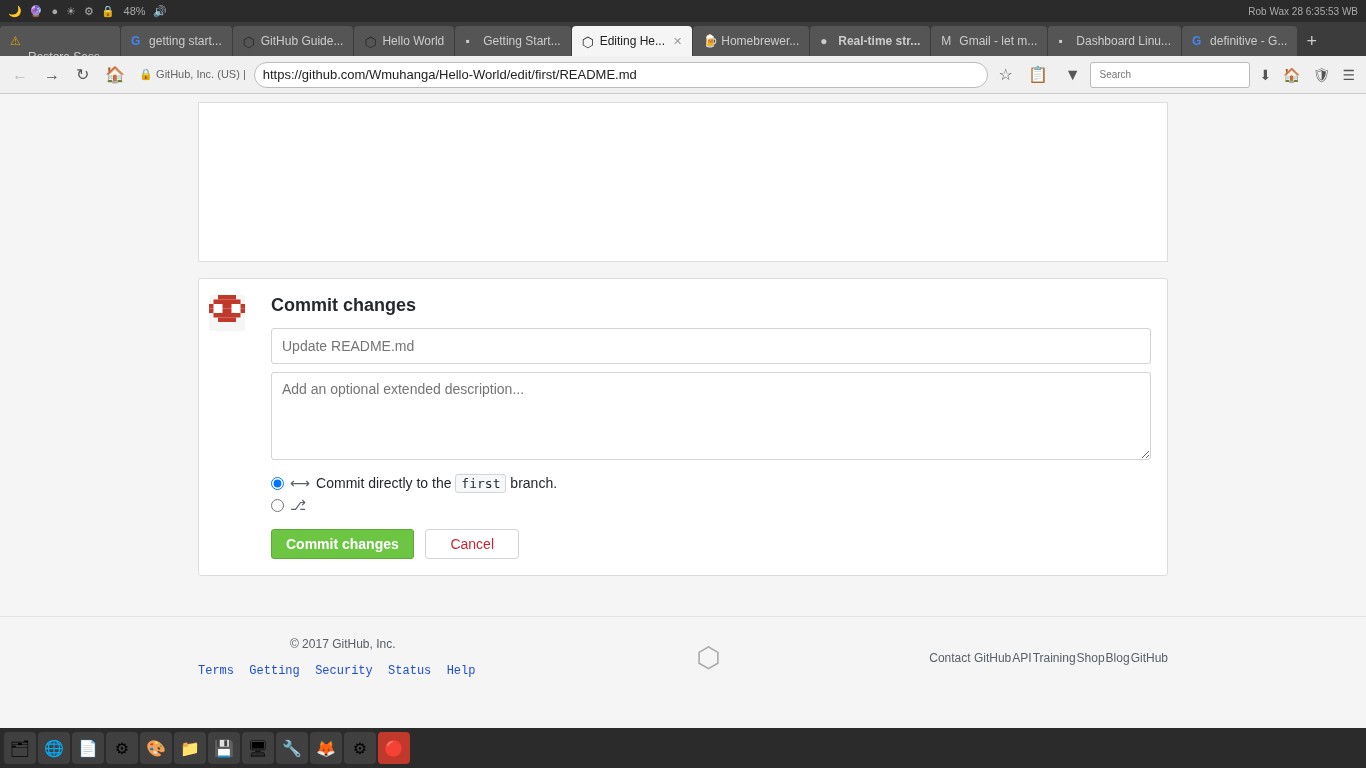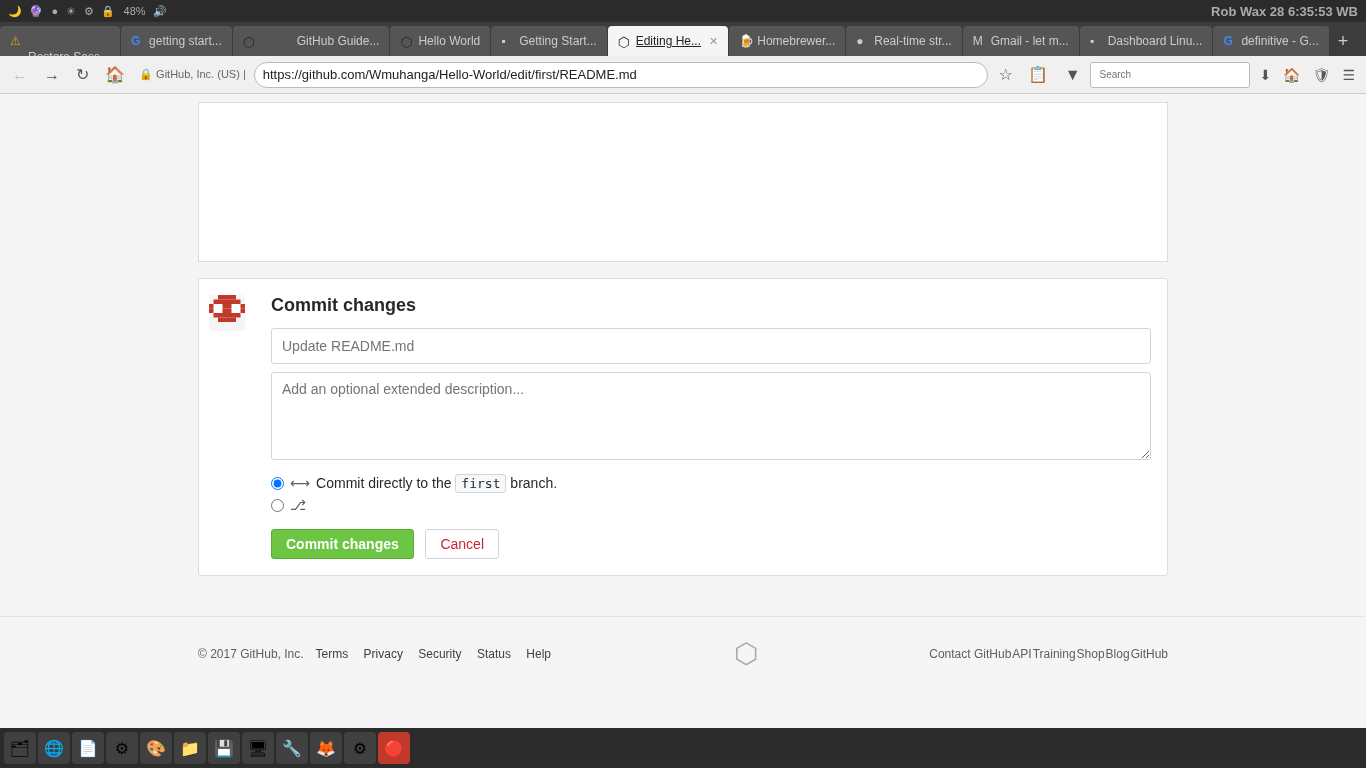--- a/index.html
+++ b/index.html
@@ -227,21 +227,21 @@
       font-size: 14px;
       cursor: pointer;
       font-weight: 600;
       margin-right: 8px;
     }
     .btn-cancel {
       background: #fff;
       color: #cb2431;
       border: 1px solid #d1d5da;
       border-radius: 3px;
-      padding: 6px 14px;
+      padding: 6px 24px;
       font-size: 14px;
       cursor: pointer;
     }
 
     
     .footer {
       background: #f5f5f5;
       border-top: 1px solid #e1e4e8;
       padding: 20px 0;
       margin-top: 40px;
@@ -252,25 +252,27 @@
       width: 970px;
       margin: 0 auto;
       display: flex;
       align-items: center;
       justify-content: space-between;
     }
     .footer-left {
       display: flex;
       align-items: center;
       gap: 12px;
+      flex-direction: column;
     }
     .footer-links a {
-      color: #404040;
+      color: #1d4ed8;
       text-decoration: none;
       margin-right: 12px;
+      font-family: Liberation Mono, monospace;
     }
     .footer-center {
       display: flex;
       align-items: center;
       justify-content: center;
     }
     .github-logo {
       font-size: 28px;
       color: #aaa;
     }
@@ -327,59 +329,59 @@
   <div style="display:flex;gap:8px;font-size:11px;color:#aaa;">
     <span>🌙</span>
       <span>🔮</span>
       <span>●</span>
       <span>☀</span>
       <span>⚙</span>
       <span>🔒</span>
       <span>48%</span>
       <span>🔊</span>
   </div>
-  <div style="display:flex;gap:8px;font-size:13px;color:#aaa;font-weight:bold;">
+  <div style="display:flex;gap:8px;font-size:10px;color:#aaa;">
     <span>Rob Wax 28  6:35:53 WB</span>
   </div>
 </div>
 
 <div class="tab-bar">
   <div id="tabs-container" style="display: flex; align-items: stretch;">
       <div class="tab">
         <span class="tab-favicon fav-alert">⚠</span>
         <span style="overflow:hidden;text-overflow:ellipsis;white-space:nowrap;margin-top:31px;">Restore Sess...</span>
       </div>
       <div class="tab">
         <span class="tab-favicon fav-g">G</span>
         <span style="overflow:hidden;text-overflow:ellipsis;white-space:nowrap;">getting start...</span>
       </div>
       <div class="tab">
         <span class="tab-favicon fav-github">⬡</span>
-        <span style="overflow:hidden;text-overflow:ellipsis;white-space:nowrap;margin-left:36px;">GitHub Guide...</span>
+        <span style="overflow:hidden;text-overflow:ellipsis;white-space:nowrap;">GitHub Guide...</span>
       </div>
       <div class="tab">
         <span class="tab-favicon fav-github">⬡</span>
         <span style="overflow:hidden;text-overflow:ellipsis;white-space:nowrap;">Hello World</span>
       </div>
       <div class="tab">
         <span class="tab-favicon ">▪</span>
         <span style="overflow:hidden;text-overflow:ellipsis;white-space:nowrap;">Getting Start...</span>
       </div>
       <div class="tab active">
         <span class="tab-favicon fav-github">⬡</span>
-        <span style="overflow:hidden;text-overflow:ellipsis;white-space:nowrap;text-decoration:underline;">Editing He...</span>
+        <span style="overflow:hidden;text-overflow:ellipsis;white-space:nowrap;">Editing He...</span>
         <span class="tab-close">✕</span>
       </div>
       <div class="tab">
         <span class="tab-favicon ">🍺</span>
         <span style="overflow:hidden;text-overflow:ellipsis;white-space:nowrap;">Homebrewer...</span>
       </div>
       <div class="tab">
         <span class="tab-favicon ">●</span>
-        <span style="overflow:hidden;text-overflow:ellipsis;white-space:nowrap;">Real-time str...</span>
+        <span style="overflow:hidden;text-overflow:ellipsis;white-space:nowrap;font-weight:bold;">Real-time str...</span>
       </div>
       <div class="tab">
         <span class="tab-favicon ">M</span>
         <span style="overflow:hidden;text-overflow:ellipsis;white-space:nowrap;">Gmail - let m...</span>
       </div>
       <div class="tab">
         <span class="tab-favicon ">▪</span>
         <span style="overflow:hidden;text-overflow:ellipsis;white-space:nowrap;">Dashboard Linu...</span>
       </div>
       <div class="tab">
@@ -458,21 +460,21 @@
       </div>
     </div>
   </div>
 
   <div class="footer">
     <div class="footer-inner">
       <div class="footer-left">
         <span>© 2017 GitHub, Inc.</span>
         <div class="footer-links">
           <a href="#">Terms</a>
-          <a href="#">Privacy</a>
+          <a href="#">Getting</a>
           <a href="#">Security</a>
           <a href="#">Status</a>
           <a href="#">Help</a>
         </div>
       </div>
       <div class="footer-center">
         <span class="github-logo">⬡</span>
       </div>
       <div class="footer-right">
         <a href="#">Contact GitHub</a>

